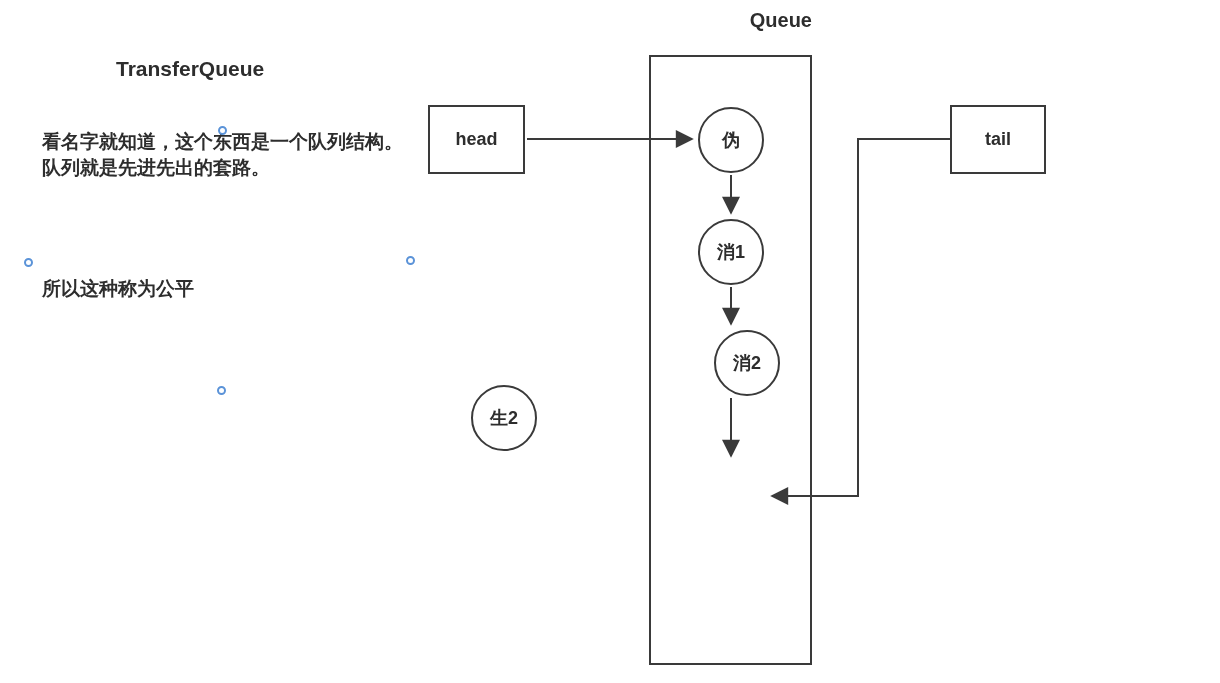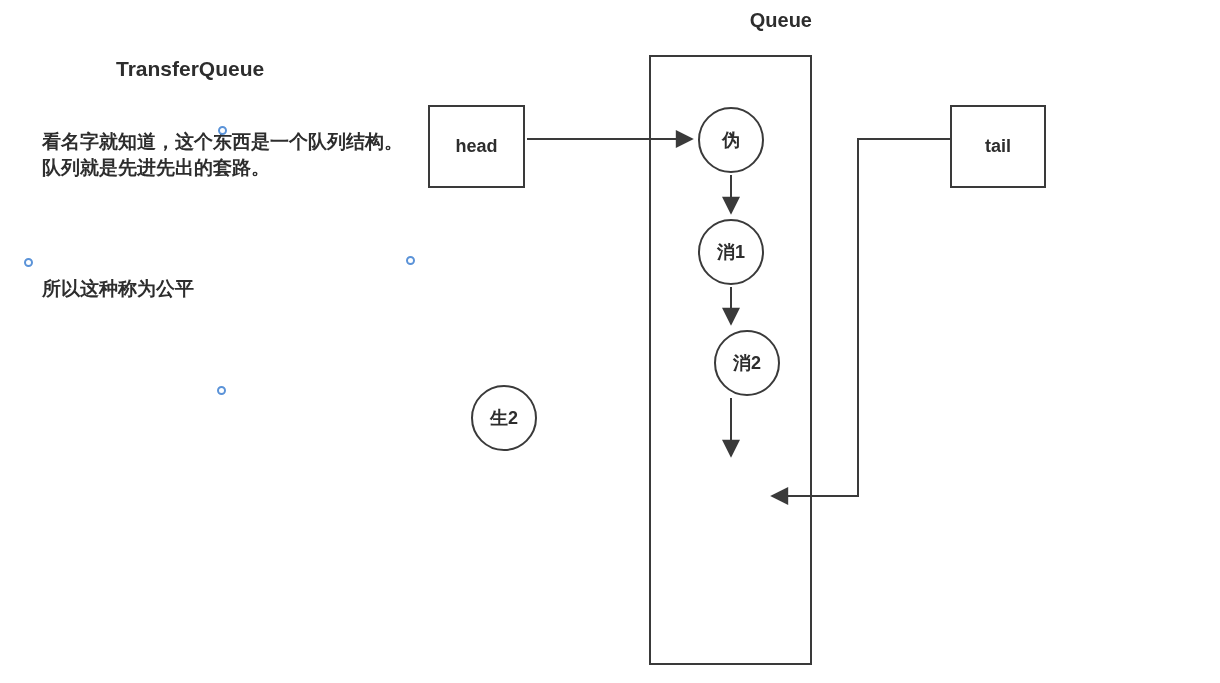--- a/index.html
+++ b/index.html
@@ -63,21 +63,21 @@
     width: 163px;
     height: 610px;
     border: 2px solid var(--line);
     background: transparent;
     z-index: 1;
   }
 
   .pointer-box {
     position: absolute;
     width: 97px;
-    height: 83px;
+    height: 69px;
     border: 2px solid var(--line);
     background: var(--bg);
     display: flex;
     align-items: center;
     justify-content: center;
     font-size: 18px;
     font-weight: 700;
     color: var(--text);
     z-index: 2;
   }

